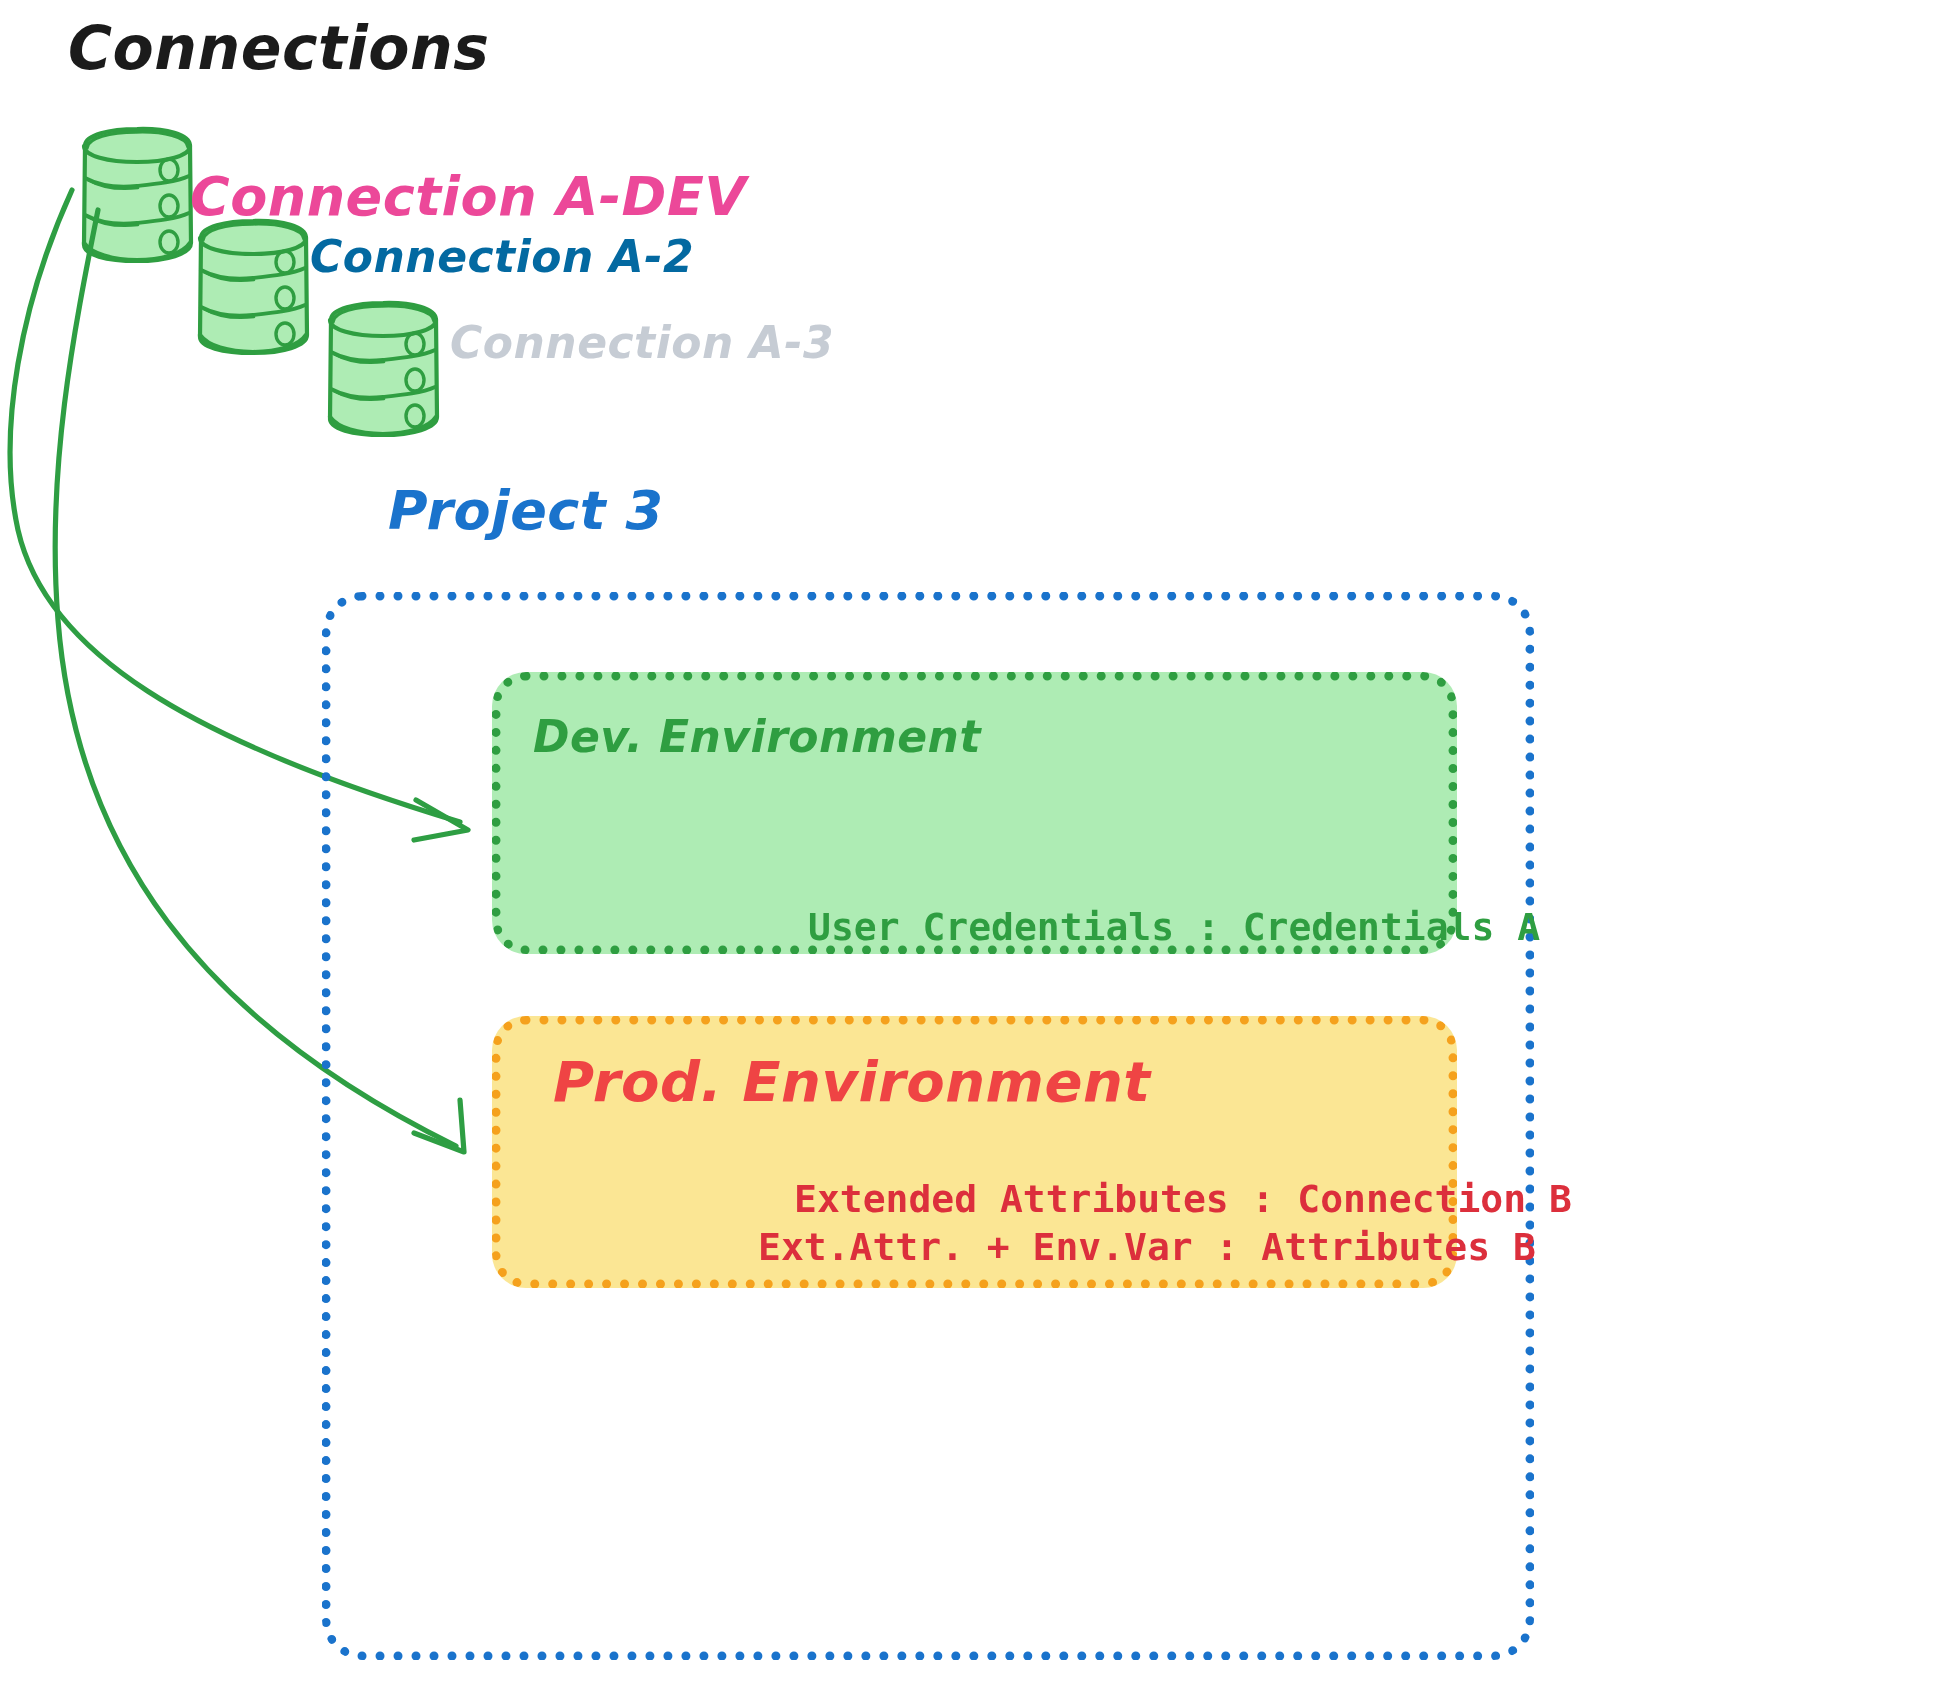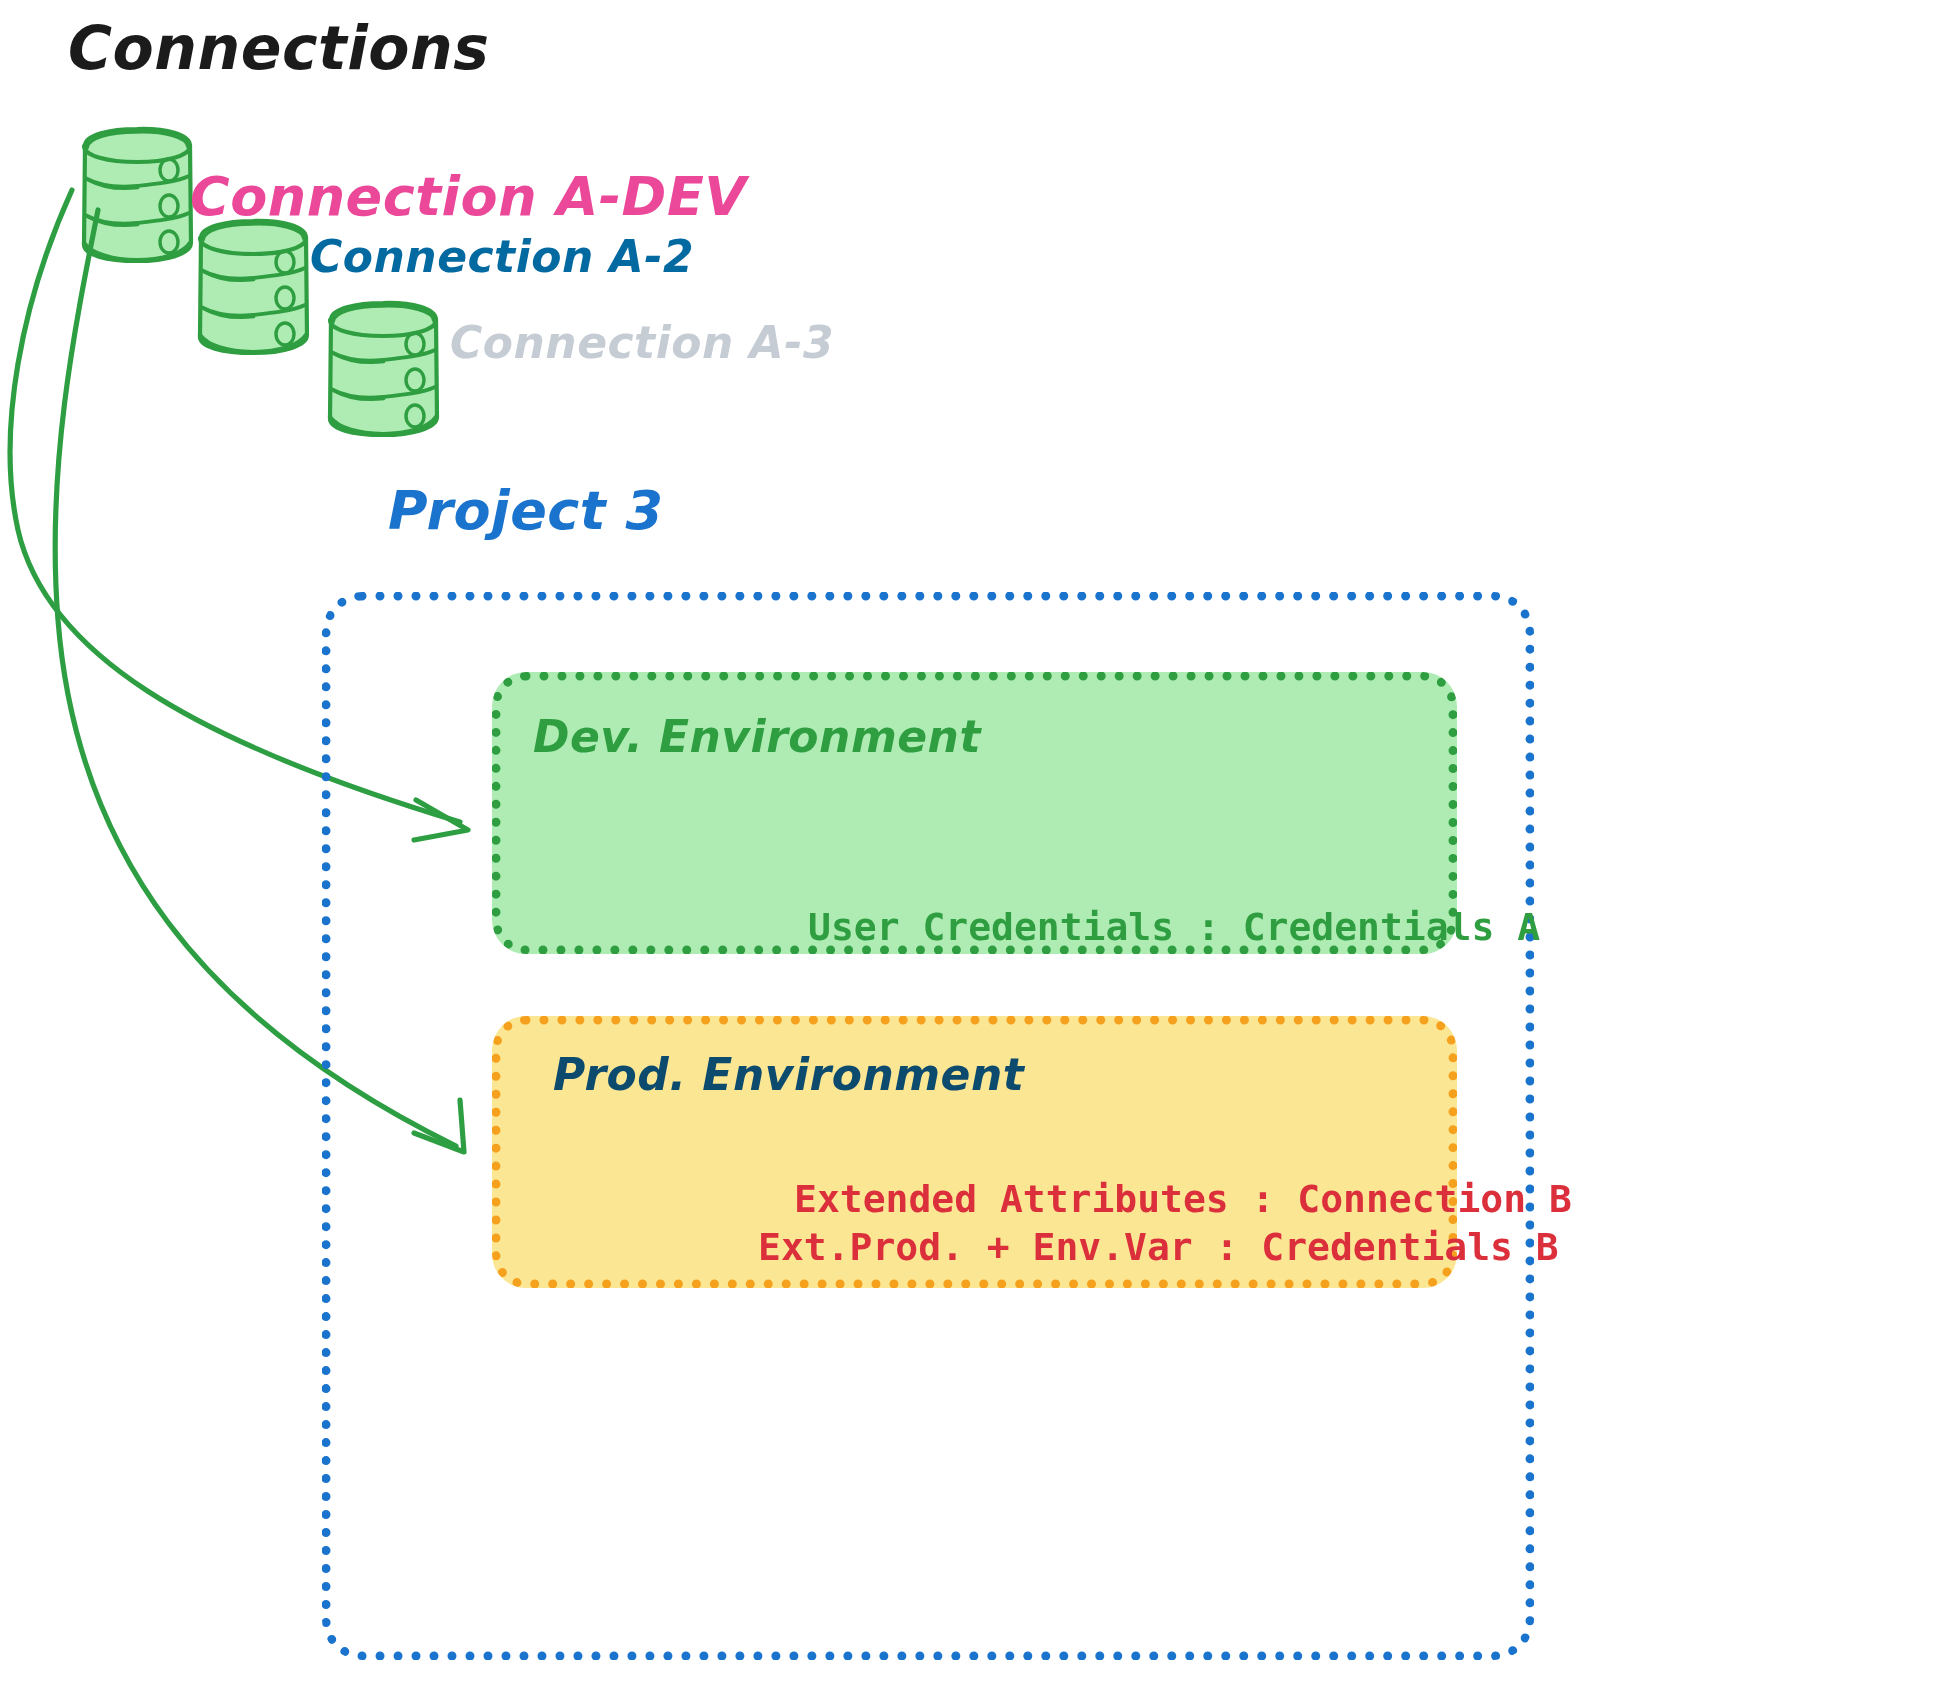--- a/index.html
+++ b/index.html
@@ -120,22 +120,22 @@
   
   #dev-title {
     left: 533px;
     top: 712px;
     font-size: 44px;
     color: #2f9e41;
   }
   #prod-title {
     left: 553px;
     top: 1050px;
-    font-size: 44px;
-    color: #0c4a6e;
+    font-size: 56px;
+    color: #ef4444;
   }
 
   
   #dev-cred-line {
     left: 808px;
     top: 906px;
     font-size: 38px;
     color: #2f9e41;
   }
   #prod-line-1 {
@@ -223,15 +223,15 @@
   <div class="txt hand" id="label-project-1">Project 3</div>
 
   <div class="txt hand" id="dev-title">Dev. Environment</div>
 
   <div class="txt mono" id="dev-cred-line">User Credentials : Credentials A</div>
 
   <div class="txt hand" id="prod-title">Prod. Environment</div>
 
   <div class="txt mono" id="prod-line-1">Extended Attributes : Connection B</div>
 
-  <div class="txt mono" id="prod-line-2">Ext.Prod. + Env.Var : Credentials B</div>
+  <div class="txt mono" id="prod-line-2">Ext.Attr. + Env.Var : Attributes B</div>
 
 </div>
 
 </body></html>

